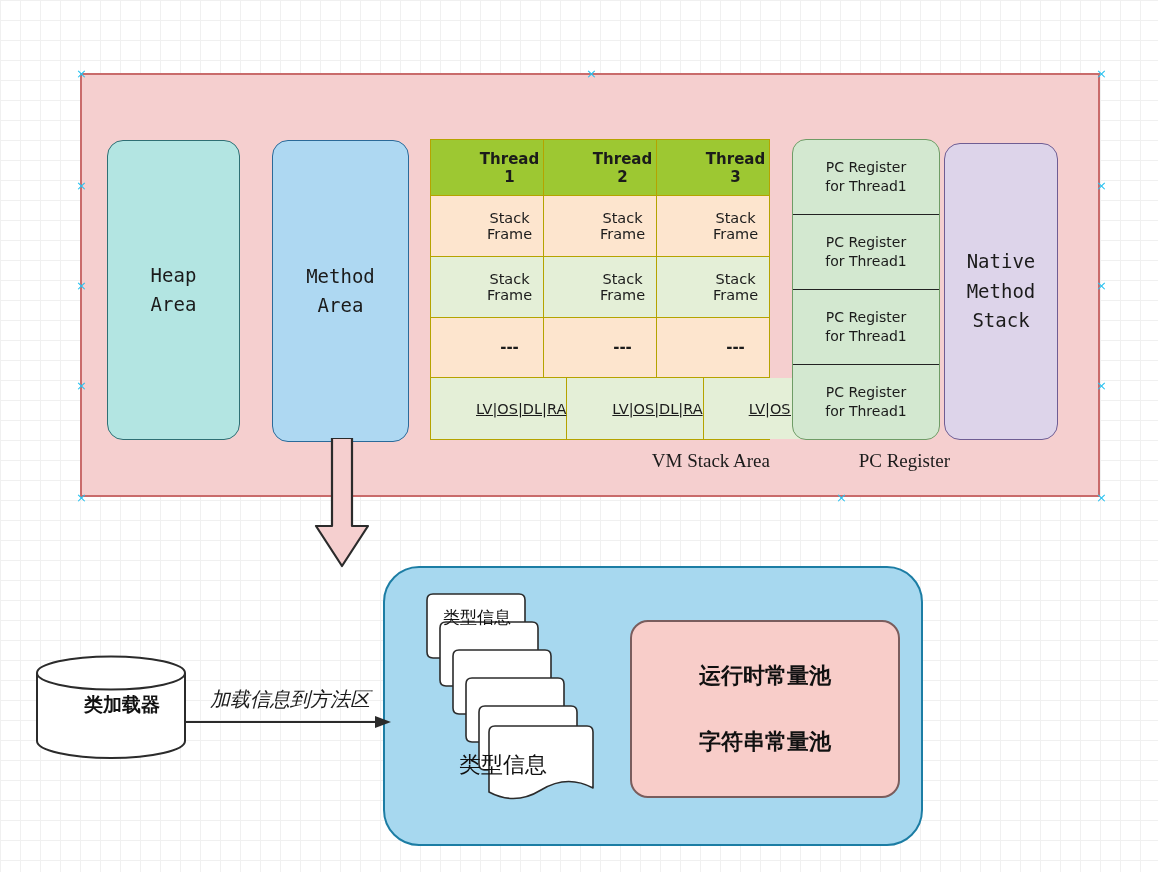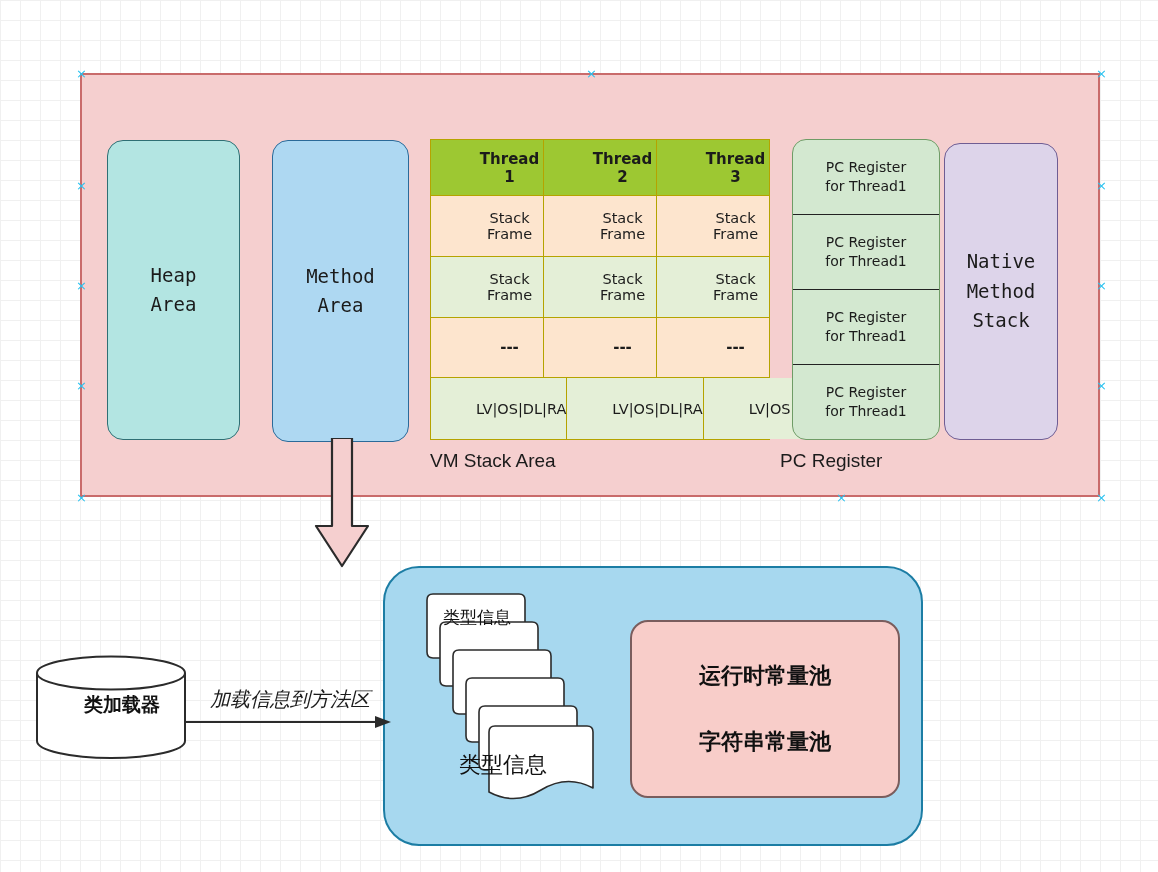--- a/index.html
+++ b/index.html
@@ -101,21 +101,21 @@
     justify-content: center;
     text-align: center;
     border-right: 1.2px solid #b5a300;
     border-bottom: 1.2px solid #b5a300;
     box-sizing: border-box;
     font-size: 14.5px;
     color: #1b1b1b;
     padding-left: 45px;
   }
   .vm-cell:last-child { border-right: none; }
-  .vm-row:last-child .vm-cell { border-bottom: none; }
+  .vm-row:last-child .vm-cell { border-bottom: none; text-decoration: underline; }
   .vm-cell.head {
     background: #9dc832;
     font-weight: bold;
     font-size: 15px;
   }
   .vm-cell.peach { background: #fde5ce; }
   .vm-cell.mint  { background: #e4efd7; }
   .vm-cell.dots  { letter-spacing: 0px; font-weight: bold; font-size: 15px; }
 
   
@@ -138,24 +138,24 @@
     font-size: 14px;
     color: #1b1b1b;
     line-height: 1.35;
     border-bottom: 1.6px solid #222222;
     box-sizing: border-box;
   }
   .pc-cell:last-child { border-bottom: none; }
 
   
   .area-caption {
-    font-family: Liberation Sans, sans-serif;
+    font-family: Liberation Serif, serif;
     font-size: 19px;
     color: #1b1b1b;
-    text-align: left;
+    text-align: right;
   }
   #vm-stack-caption  { left: 430px; top: 450px; width: 340px; }
   #pc-register-caption { left: 780px; top: 450px; width: 170px; }
 
   
   #method-area-arrow { left: 305px; top: 438px; width: 74px; height: 130px; }
 
   
   #method-detail-box {
     left: 383px; top: 566px; width: 540px; height: 280px;

